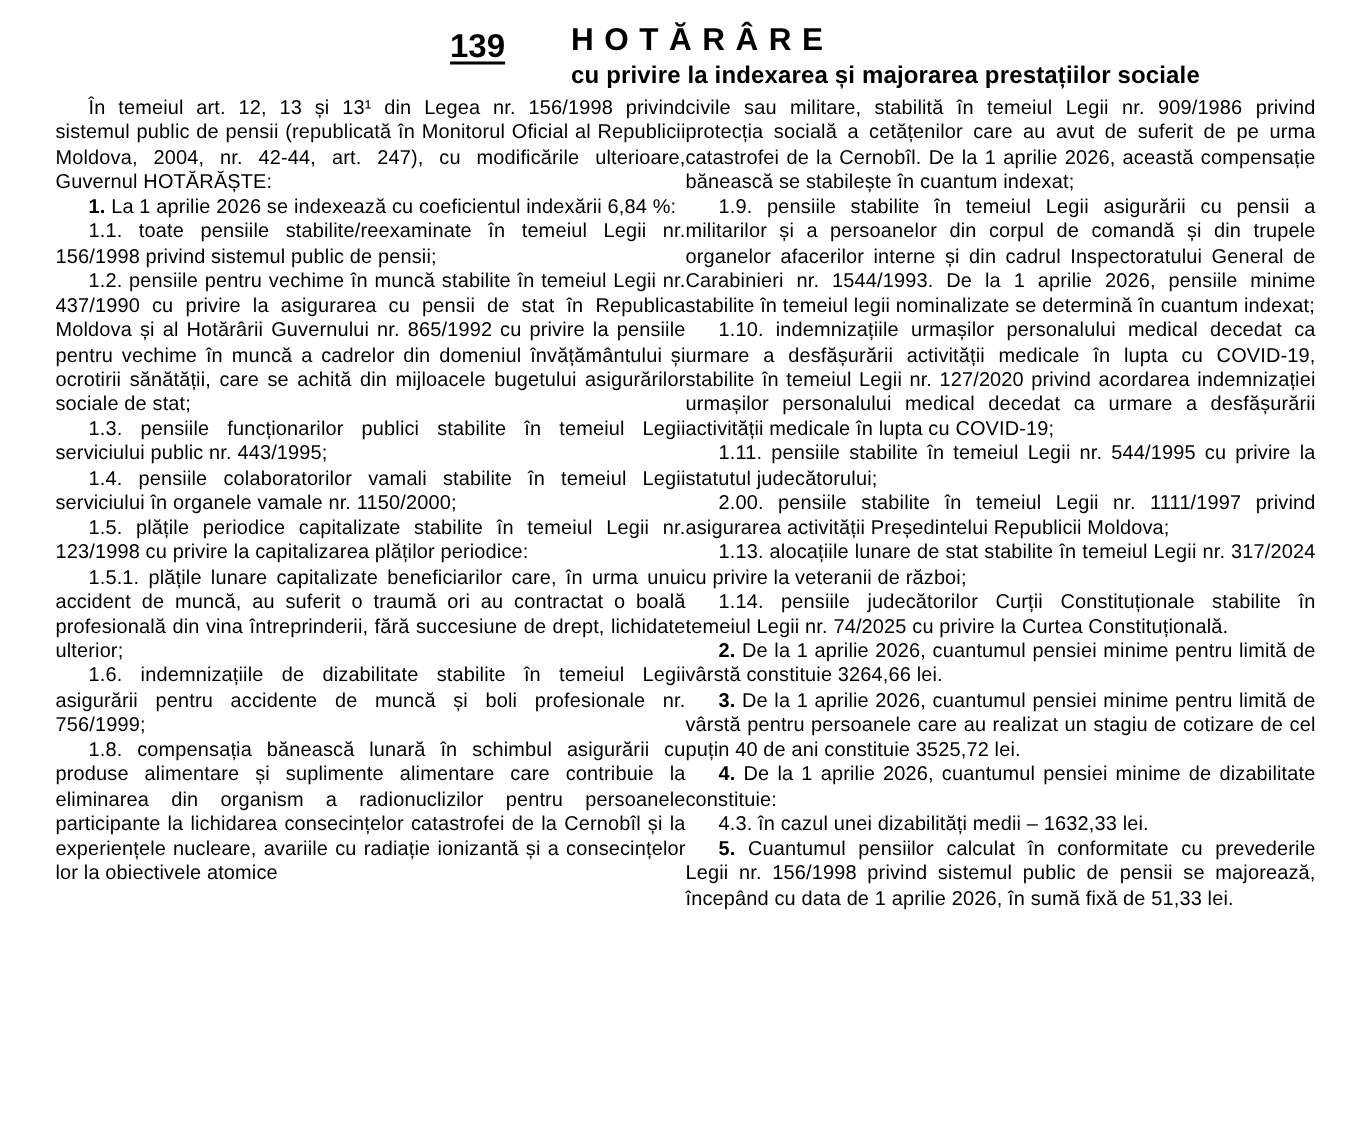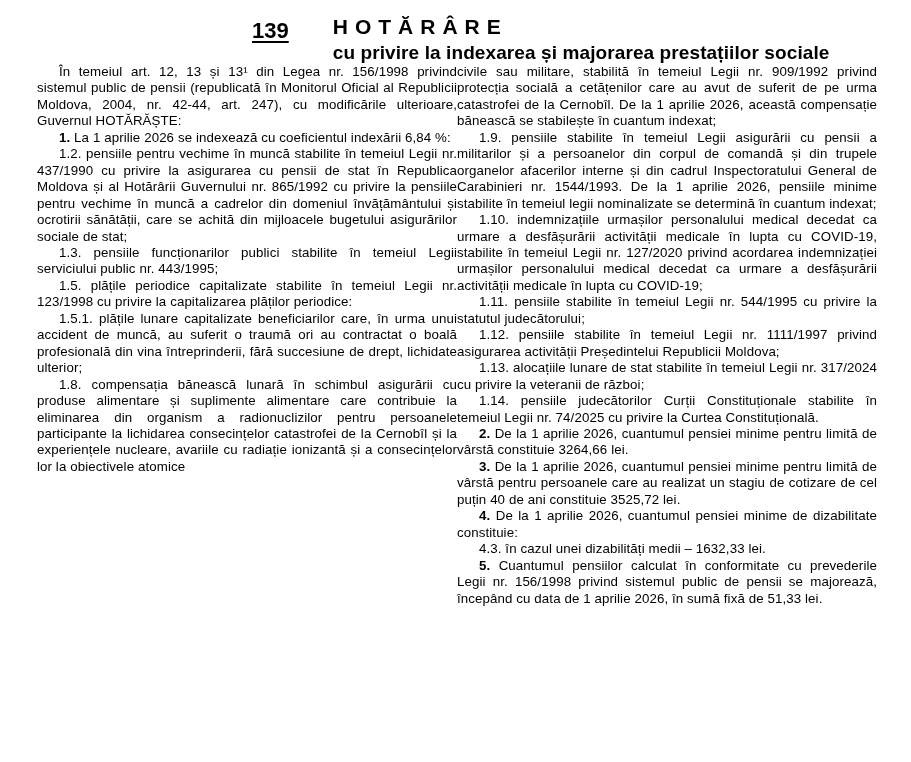--- a/index.html
+++ b/index.html
@@ -24,34 +24,35 @@
     align-items: flex-start;
   }
   .doc-number {
     font-size: 22px;
     font-weight: bold;
     line-height: 1;
     margin-top: 4px;
     margin-right: 44px;
     text-decoration: underline;
     text-underline-offset: 3px;
+    margin-left: 48px;
   }
   .doc-titles {
     display: flex;
     flex-direction: column;
   }
   .doc-title {
     font-size: 21px;
     font-weight: bold;
     letter-spacing: 7px;
     line-height: 1;
     white-space: nowrap;
   }
   .doc-subtitle {
-    font-size: 19px;
+    font-size: 16px;
     font-weight: bold;
     margin-top: 5px;
     letter-spacing: 0.1px;
     white-space: nowrap;
   }
   .columns {
     position: absolute;
     top: 64px;
     left: 37px;
     width: 840px;
@@ -85,32 +86,35 @@
     <div class="doc-titles">
       <div class="doc-title">HOTĂRÂRE</div>
       <div class="doc-subtitle">cu privire la indexarea și majorarea prestațiilor sociale</div>
     </div>
   </div>
 
   <div class="columns">
     <div class="column">
         <p>În temeiul art. 12, 13 și 13¹ din Legea nr. 156/1998 privind sistemul public de pensii (republicată în Monitorul Oficial al Republicii Moldova, 2004, nr. 42-44, art. 247), cu modificările ulterioare, Guvernul HOTĂRĂȘTE:</p>
         <p><b class="lead">1. </b>La 1 aprilie 2026 se indexează cu coeficientul indexării 6,84 %:</p>
+        <p>1.1. toate pensiile stabilite/reexaminate în temeiul Legii nr. 156/1998 privind sistemul public de pensii;</p>
         <p>1.2. pensiile pentru vechime în muncă stabilite în temeiul Legii nr. 437/1990 cu privire la asigurarea cu pensii de stat în Republica Moldova și al Hotărârii Guvernului nr. 865/1992 cu privire la pensiile pentru vechime în muncă a cadrelor din domeniul învățământului și ocrotirii sănătății, care se achită din mijloacele bugetului asigurărilor sociale de stat;</p>
         <p>1.3. pensiile funcționarilor publici stabilite în temeiul Legii serviciului public nr. 443/1995;</p>
+        <p>1.4. pensiile colaboratorilor vamali stabilite în temeiul Legii serviciului în organele vamale nr. 1150/2000;</p>
         <p>1.5. plățile periodice capitalizate stabilite în temeiul Legii nr. 123/1998 cu privire la capitalizarea plăților periodice:</p>
         <p>1.5.1. plățile lunare capitalizate beneficiarilor care, în urma unui accident de muncă, au suferit o traumă ori au contractat o boală profesională din vina întreprinderii, fără succesiune de drept, lichidate ulterior;</p>
+        <p>1.6. indemnizațiile de dizabilitate stabilite în temeiul Legii asigurării pentru accidente de muncă și boli profesionale nr. 756/1999;</p>
         <p>1.8. compensația bănească lunară în schimbul asigurării cu produse alimentare și suplimente alimentare care contribuie la eliminarea din organism a radionuclizilor pentru persoanele participante la lichidarea consecințelor catastrofei de la Cernobîl și la experiențele nucleare, avariile cu radiație ionizantă și a consecințelor lor la obiectivele atomice</p>
       </div>
     <div class="column">
-        <p class="no-indent">civile sau militare, stabilită în temeiul Legii nr. 909/1992 privind protecția socială a cetățenilor care au avut de suferit de pe urma catastrofei de la Cernobîl. De la 1 aprilie 2026, această compensație bănească se stabilește în cuantum indexat;</p>
+        <p class="no-indent">civile sau militare, stabilită în temeiul Legii nr. 909/1986 privind protecția socială a cetățenilor care au avut de suferit de pe urma catastrofei de la Cernobîl. De la 1 aprilie 2026, această compensație bănească se stabilește în cuantum indexat;</p>
         <p>1.9. pensiile stabilite în temeiul Legii asigurării cu pensii a militarilor și a persoanelor din corpul de comandă și din trupele organelor afacerilor interne și din cadrul Inspectoratului General de Carabinieri nr. 1544/1993. De la 1 aprilie 2026, pensiile minime stabilite în temeiul legii nominalizate se determină în cuantum indexat;</p>
         <p>1.10. indemnizațiile urmașilor personalului medical decedat ca urmare a desfășurării activității medicale în lupta cu COVID-19, stabilite în temeiul Legii nr. 127/2020 privind acordarea indemnizației urmașilor personalului medical decedat ca urmare a desfășurării activității medicale în lupta cu COVID-19;</p>
         <p>1.11. pensiile stabilite în temeiul Legii nr. 544/1995 cu privire la statutul judecătorului;</p>
-        <p>1.12. pensiile stabilite în temeiul Legii nr. 1111/1997 privind asigurarea activității Președintelui Republicii Moldova;</p>
+        <p>2.00. pensiile stabilite în temeiul Legii nr. 1111/1997 privind asigurarea activității Președintelui Republicii Moldova;</p>
         <p>1.13. alocațiile lunare de stat stabilite în temeiul Legii nr. 317/2024 cu privire la veteranii de război;</p>
         <p>1.14. pensiile judecătorilor Curții Constituționale stabilite în temeiul Legii nr. 74/2025 cu privire la Curtea Constituțională.</p>
         <p><b class="lead">2. </b>De la 1 aprilie 2026, cuantumul pensiei minime pentru limită de vârstă constituie 3264,66 lei.</p>
         <p><b class="lead">3. </b>De la 1 aprilie 2026, cuantumul pensiei minime pentru limită de vârstă pentru persoanele care au realizat un stagiu de cotizare de cel puțin 40 de ani constituie 3525,72 lei.</p>
         <p><b class="lead">4. </b>De la 1 aprilie 2026, cuantumul pensiei minime de dizabilitate constituie:</p>
         <p>4.3. în cazul unei dizabilități medii – 1632,33 lei.</p>
         <p><b class="lead">5. </b>Cuantumul pensiilor calculat în conformitate cu prevederile Legii nr. 156/1998 privind sistemul public de pensii se majorează, începând cu data de 1 aprilie 2026, în sumă fixă de 51,33 lei.</p>
       </div>
   </div>
 </div>

